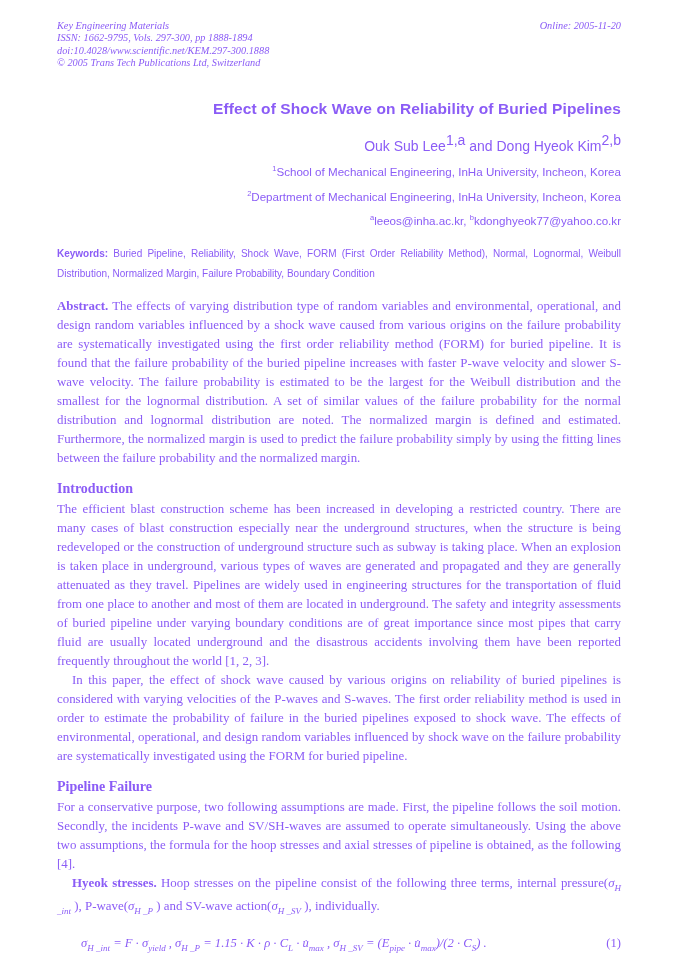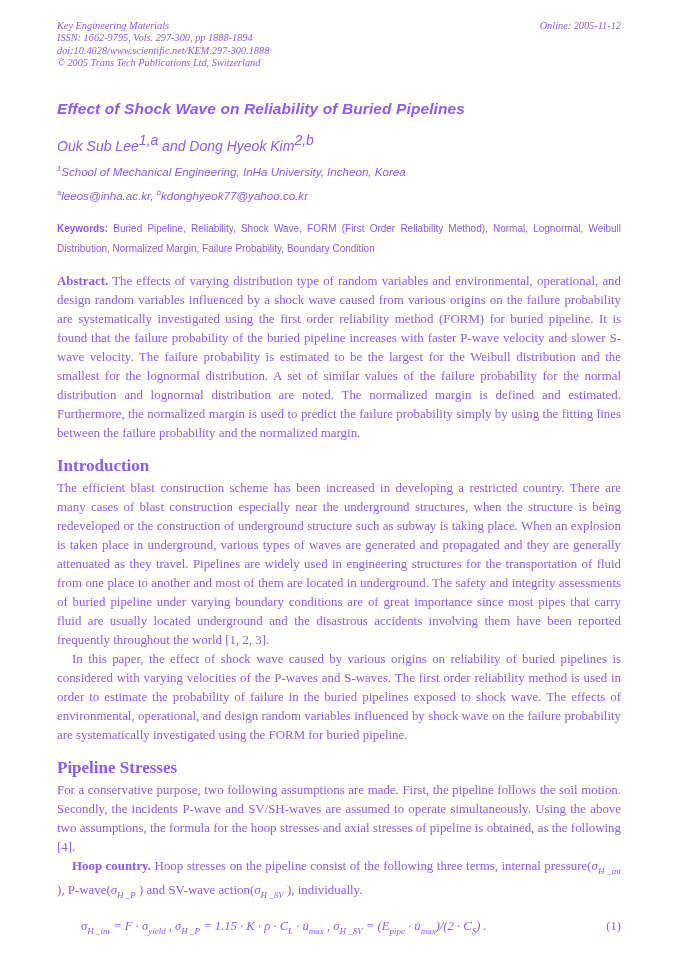--- a/index.html
+++ b/index.html
@@ -19,21 +19,21 @@
   .jheader {
     display: flex;
     justify-content: space-between;
     align-items: flex-start;
     font-style: italic;
     font-size: 10.3px;
     line-height: 12.4px;
   }
   .jheader .right { white-space: nowrap; }
   
-  .title-block { text-align: left; font-family: "Liberation Sans", sans-serif; font-style: italic; }
+  .title-block { text-align: right; font-family: "Liberation Sans", sans-serif; }
   h1.paper-title {
     margin: 30px 0 0 0;
     font-size: 15.5px;
     font-weight: 700;
     letter-spacing: 0.1px;
   }
   .authors { margin-top: 14px; font-size: 14px; }
   .authors sup { font-size: 14px; }
   .affil { margin-top: 11px; font-size: 11.6px; }
   .affil sup, .emails sup { font-size: 7.5px; }
@@ -52,21 +52,21 @@
     margin: 0;
     font-size: 12.9px;
     line-height: 19px;
     text-align: justify;
   }
   p.abstract { margin-top: 13px; }
   p.bodytext b { font-weight: 700; }
   p.indent { text-indent: 15px; }
   h2.sect {
     margin: 13px 0 3px 0;
-    font-size: 17px;
+    font-size: 14px;
     font-weight: 700;
   }
   
   .sym { font-style: italic; }
   sub.msub { font-size: 9px; font-style: italic; }
   
   .equation {
     display: flex;
     align-items: baseline;
     margin: 15px 0 16px 0;
@@ -82,56 +82,59 @@
 
 <div class="page">
 
   <div class="jheader">
     <div class="left">
       <div>Key Engineering Materials</div>
       <div>ISSN: 1662-9795, Vols. 297-300, pp 1888-1894</div>
       <div>doi:10.4028/www.scientific.net/KEM.297-300.1888</div>
       <div>© 2005 Trans Tech Publications Ltd, Switzerland</div>
     </div>
-    <div class="right">Online: 2005-11-12</div>
+    <div class="right">Online: 2005-11-20</div>
   </div>
 
   <div class="title-block">
     <h1 class="paper-title">Effect of Shock Wave on Reliability of Buried Pipelines</h1>
 
     <div class="authors">
       <span>Ouk Sub Lee</span><sup>1,a</sup><span> and </span><span>Dong Hyeok Kim</span><sup>2,b</sup>
     </div>
 
     <div class="affil">
       <sup>1</sup><span>School of Mechanical Engineering, InHa University, Incheon, Korea</span>
+    </div>
+    <div class="affil">
+      <sup>2</sup><span>Department of Mechanical Engineering, InHa University, Incheon, Korea</span>
     </div>
 
     <div class="emails">
       <sup>a</sup><span>leeos@inha.ac.kr, </span><sup>b</sup><span>kdonghyeok77@yahoo.co.kr</span>
     </div>
   </div>
 
   <p class="keywords">
     <b>Keywords:</b><span> Buried Pipeline, Reliability, Shock Wave, FORM (First Order Reliability Method), Normal, Lognormal, Weibull Distribution, Normalized Margin, Failure Probability, Boundary Condition</span>
   </p>
 
   <p class="bodytext abstract">
     <b>Abstract.</b><span> The effects of varying distribution type of random variables and environmental, operational, and design random variables influenced by a shock wave caused from various origins on the failure probability are systematically investigated using the first order reliability method (FORM) for buried pipeline. It is found that the failure probability of the buried pipeline increases with faster P-wave velocity and slower S-wave velocity. The failure probability is estimated to be the largest for the Weibull distribution and the smallest for the lognormal distribution. A set of similar values of the failure probability for the normal distribution and lognormal distribution are noted. The normalized margin is defined and estimated. Furthermore, the normalized margin is used to predict the failure probability simply by using the fitting lines between the failure probability and the normalized margin.</span>
   </p>
 
   <h2 class="sect">Introduction</h2>
   <p class="bodytext">The efficient blast construction scheme has been increased in developing a restricted country. There are many cases of blast construction especially near the underground structures, when the structure is being redeveloped or the construction of underground structure such as subway is taking place. When an explosion is taken place in underground, various types of waves are generated and propagated and they are generally attenuated as they travel. Pipelines are widely used in engineering structures for the transportation of fluid from one place to another and most of them are located in underground. The safety and integrity assessments of buried pipeline under varying boundary conditions are of great importance since most pipes that carry fluid are usually located underground and the disastrous accidents involving them have been reported frequently throughout the world [1, 2, 3].</p>
   <p class="bodytext indent">In this paper, the effect of shock wave caused by various origins on reliability of buried pipelines is considered with varying velocities of the P-waves and S-waves. The first order reliability method is used in order to estimate the probability of failure in the buried pipelines exposed to shock wave.  The effects of environmental, operational, and design random variables influenced by shock wave on the failure probability are systematically investigated using the FORM for buried pipeline.</p>
 
-  <h2 class="sect">Pipeline Stresses</h2>
+  <h2 class="sect">Pipeline Failure</h2>
   <p class="bodytext">For a conservative purpose, two following assumptions are made. First, the pipeline follows the soil motion. Secondly, the incidents P-wave and SV/SH-waves are assumed to operate simultaneously. Using the above two assumptions, the formula for the hoop stresses and axial stresses of pipeline is obtained, as the following [4].</p>
 
   <p class="bodytext indent">
-    <b>Hoop country.</b><span> Hoop stresses on the pipeline consist of the following three terms, internal pressure(</span><span class="sym">σ</span><sub class="msub">H _int</sub><span> ), P-wave(</span><span class="sym">σ</span><sub class="msub">H _P</sub><span> ) and SV-wave action(</span><span class="sym">σ</span><sub class="msub">H _SV</sub><span> ), individually.</span>
+    <b>Hyeok stresses.</b><span> Hoop stresses on the pipeline consist of the following three terms, internal pressure(</span><span class="sym">σ</span><sub class="msub">H _int</sub><span> ), P-wave(</span><span class="sym">σ</span><sub class="msub">H _P</sub><span> ) and SV-wave action(</span><span class="sym">σ</span><sub class="msub">H _SV</sub><span> ), individually.</span>
   </p>
 
   <div class="equation">
     <span class="eq-body"><span>σ</span><sub>H _int</sub><span> = F · σ</span><sub>yield</sub><span> ,   σ</span><sub>H _P</sub><span> = 1.15 · K · ρ · C</span><sub>L</sub><span> · u̇</span><sub>max</sub><span> ,   σ</span><sub>H _SV</sub><span> = (E</span><sub>pipe</sub><span> · u̇</span><sub>max</sub><span>)/(2 · C</span><sub>S</sub><span>) .</span></span>
     <span class="eq-num">(1)</span>
   </div>
 
 </div>
 
 </body></html>

